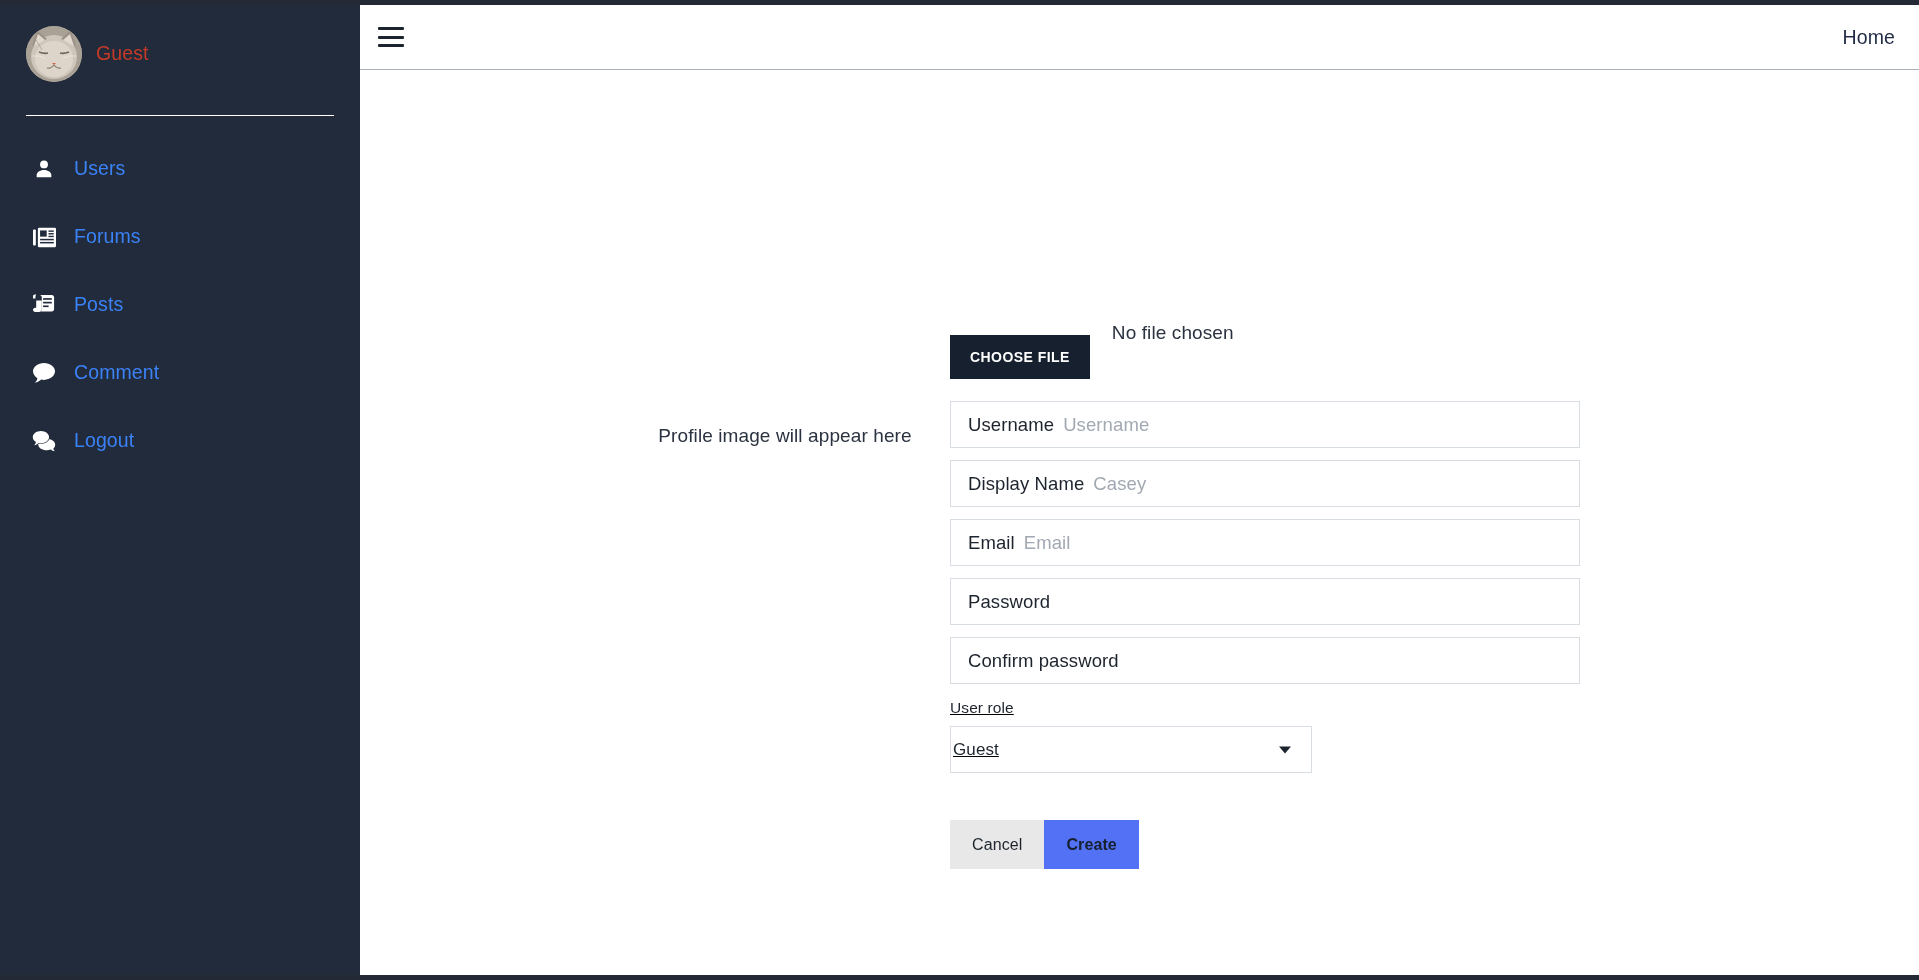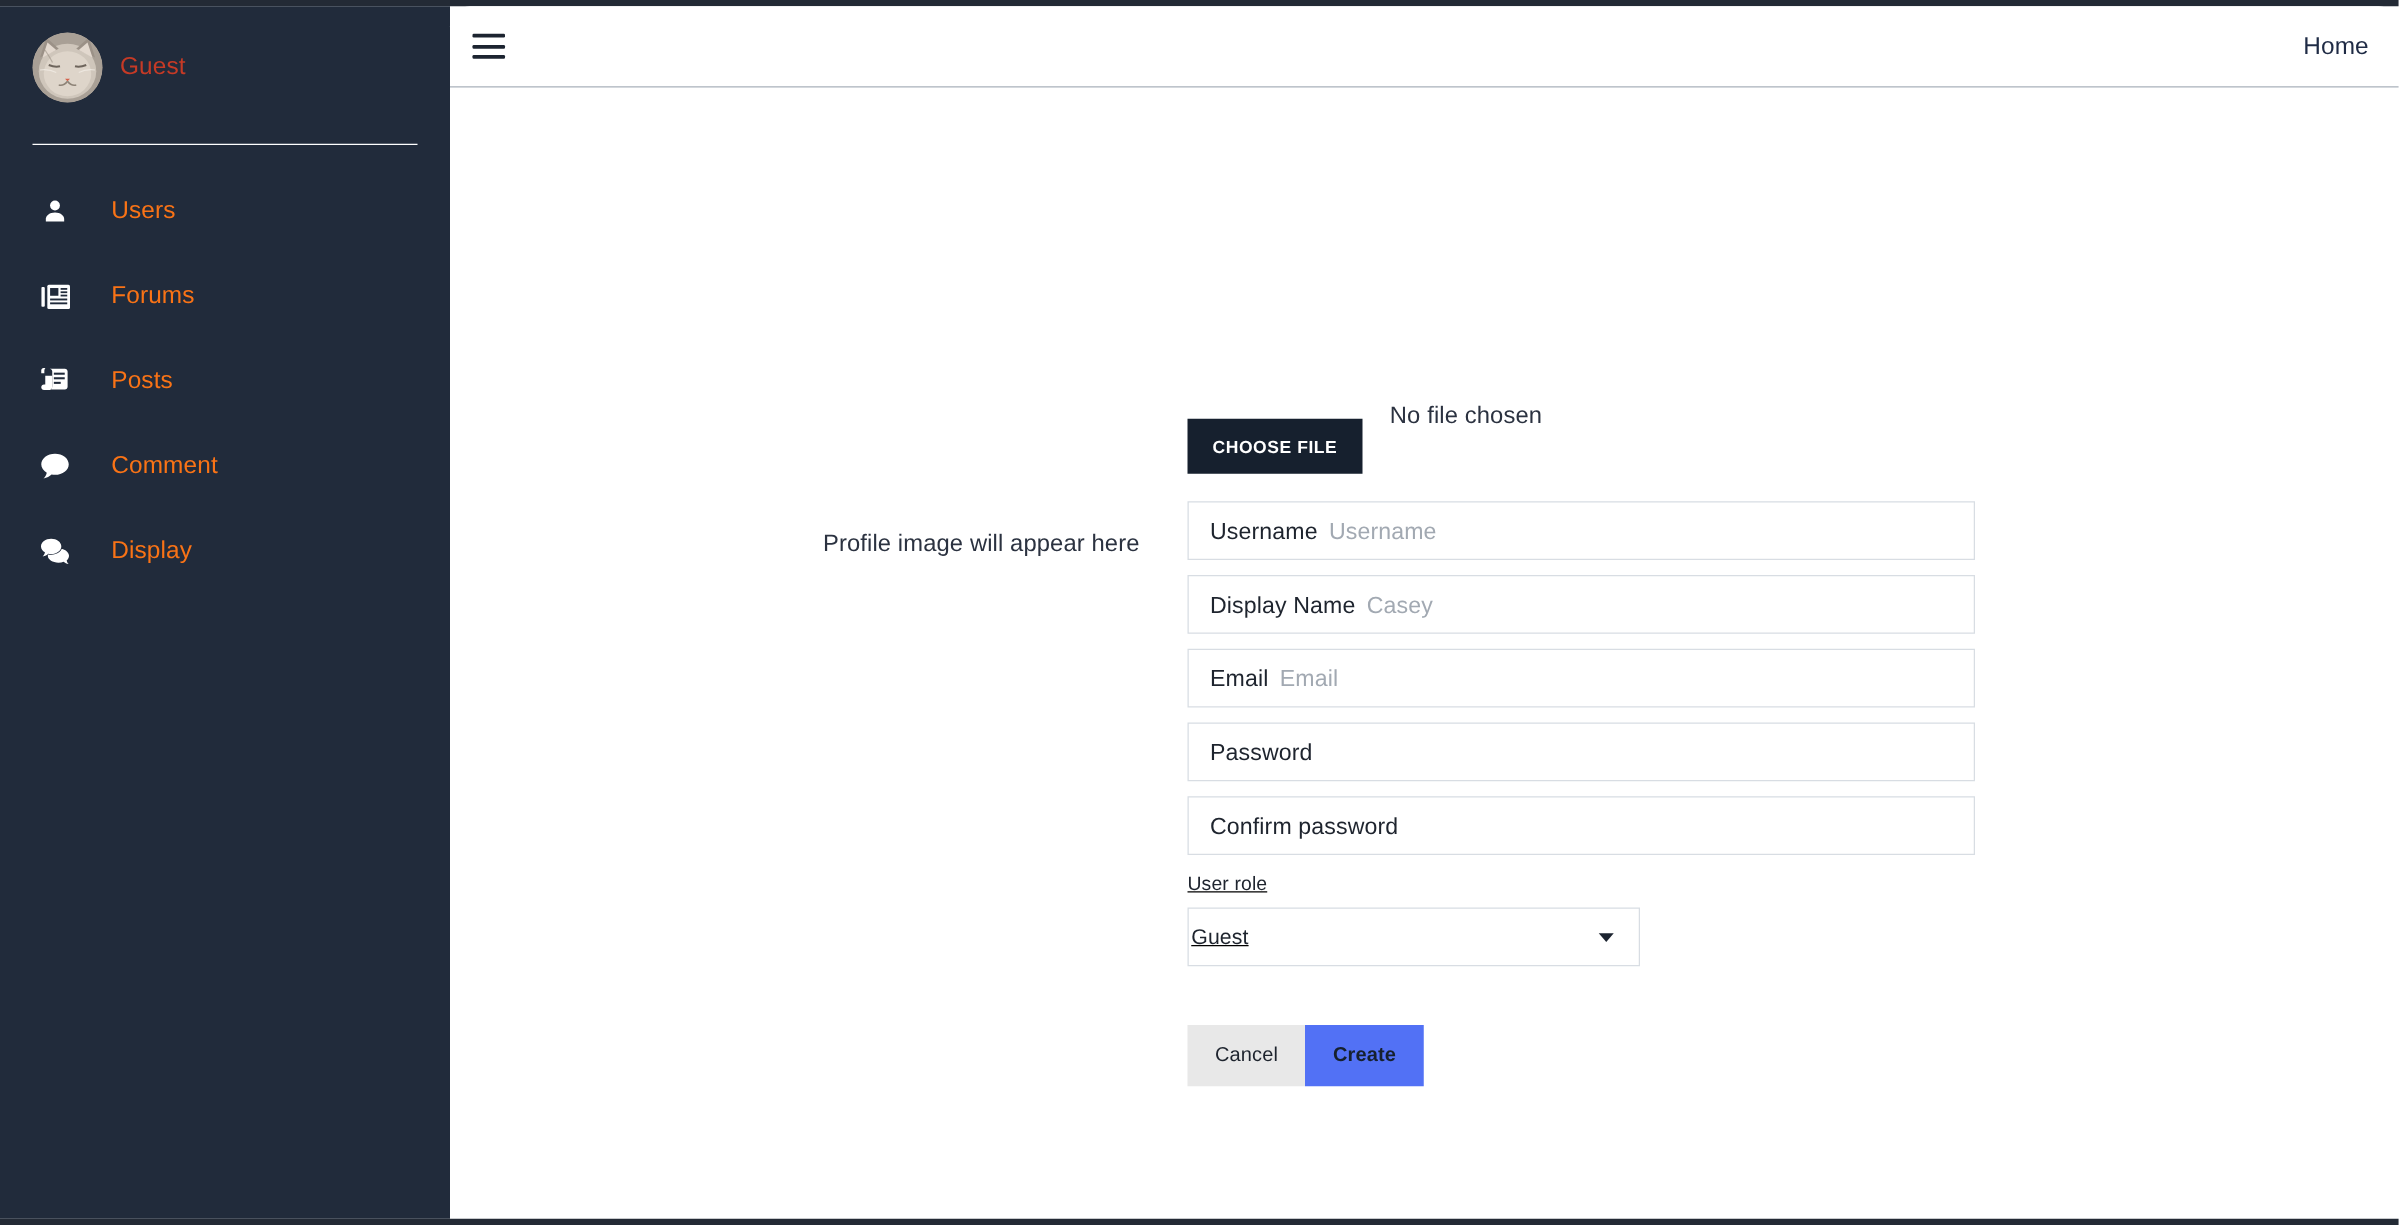--- a/index.html
+++ b/index.html
@@ -89,24 +89,24 @@
     top: 130px;
     left: 0;
     width: 360px;
   }
 
   .nav-item {
     display: flex;
     align-items: center;
     height: 68px;
     padding-left: 31px;
-    gap: 32px;
+    gap: 17px;
     cursor: pointer;
     text-decoration: none;
-    color: #f97316;
+    color: #3b82f6;
   }
 
   .nav-icon {
     width: 26px;
     height: 26px;
     display: flex;
     align-items: center;
     justify-content: center;
     flex: 0 0 26px;
   }
@@ -397,21 +397,21 @@
       </a>
 
       <a class="nav-item">
         <span class="nav-icon">
           <svg width="25" height="22" viewBox="0 0 28 24" xmlns="http://www.w3.org/2000/svg">
             <path d="M16.5 9.5c5 0 9.5 2.8 9.5 6.6 0 1.6-.8 3.1-2.1 4.2.2 1.2.8 2.3 1.7 3.2-1.8-.3-3.3-1-4.4-2-1.4.5-3 .8-4.7.8-5 0-9.5-2.8-9.5-6.2s4.5-6.6 9.5-6.6z"></path>
             <path d="M10 0C4.5 0 0 3.4 0 7.6c0 2.4 1.5 4.6 3.9 6-.2 1.6-1 3-2.2 4.1 2.3-.4 4.3-1.5 5.6-2.8.9.2 1.8.3 2.7.3 5.5 0 10-3.4 10-7.6S15.5 0 10 0z" fill="#212b3b"></path>
             <path d="M10 .9C5 .9.9 4 .9 7.7c0 2.1 1.4 4.1 3.5 5.3-.2 1.4-.9 2.7-2 3.7 2.1-.4 3.9-1.3 5-2.5.8.2 1.7.3 2.6.3 5 0 9.1-3.1 9.1-6.8S15 .9 10 .9z"></path>
           </svg>
         </span>
-        <span class="nav-label">Display</span>
+        <span class="nav-label">Logout</span>
       </a>
 
     </nav>
   </aside>
 
   <div class="main">
 
     <header class="header">
       <div class="hamburger">
         <span></span>

